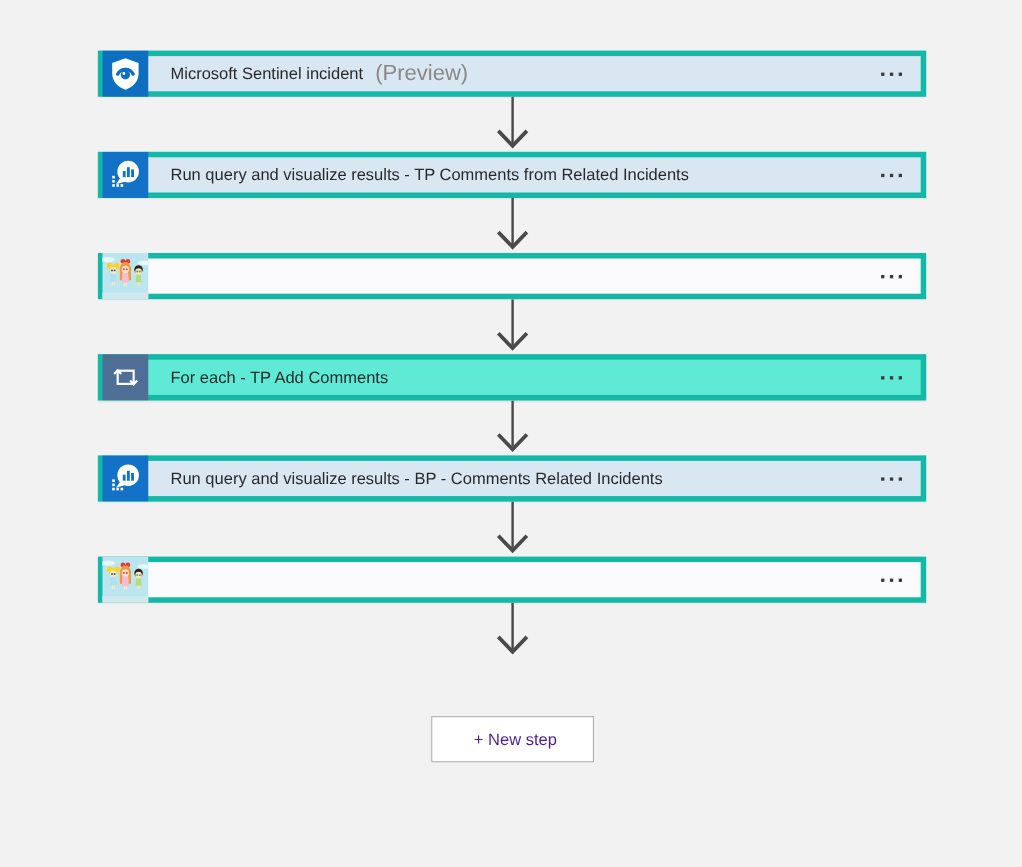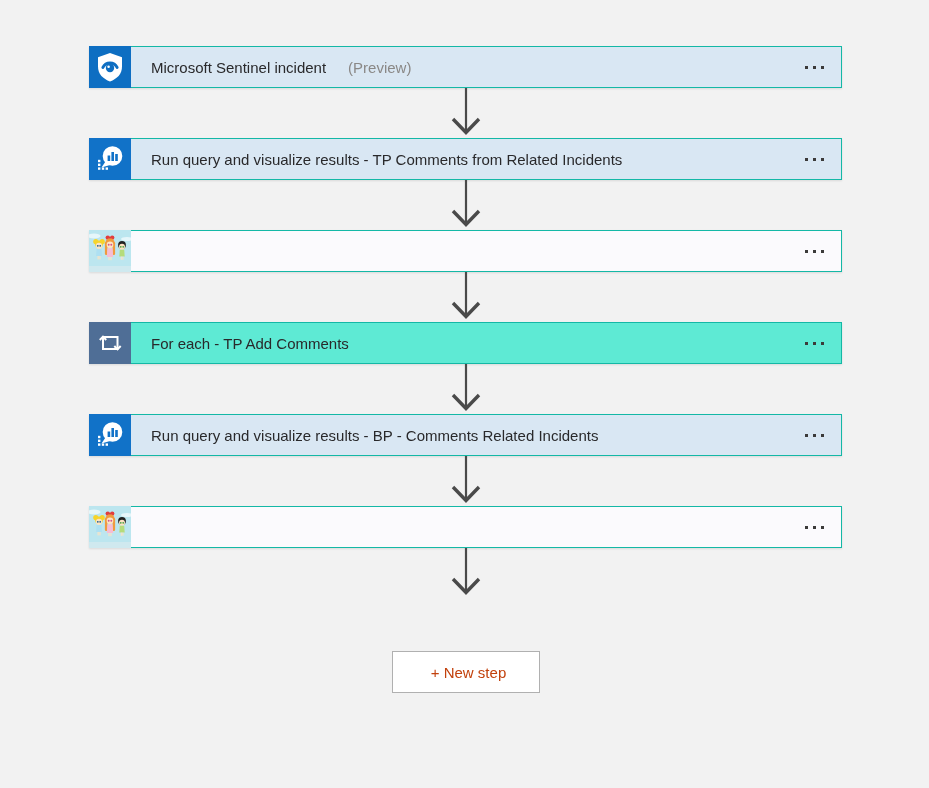--- a/index.html
+++ b/index.html
@@ -9,60 +9,60 @@
     font-family:"Liberation Sans", sans-serif;
     overflow:hidden;
   }
   .canvas{padding-top:46px;}
   .stack{
     width:753px;margin-left:89px;
     display:flex;flex-direction:column;align-items:center;
   }
   .card{
     width:100%;height:42px;box-sizing:border-box;
-    border:1px solid #14b8a6;
+    border:5px solid #14b8a6;
     background:#fff;
     display:flex;align-items:center;
     box-shadow:0 1px 2px rgba(0,0,0,.10);
     cursor:pointer;
     justify-content:space-between;
   }
   .card.bg-blue{background:#d9e7f3;}
   .card.bg-white{background:#fbfafd;}
   .card.bg-gray{background:#5eead4;}
   .icon-box{
     flex:0 0 42px;width:42px;height:42px;
     margin:-1px 0 -1px -1px;
   }
   .icon-box svg{display:block;}
   .title{
     margin-left:20px;
     font-size:15px;color:#29292b;
     white-space:nowrap;overflow:hidden;text-overflow:ellipsis;
   }
-  .suffix{font-size:15px;color:#8a8886;margin-left:22px;white-space:nowrap;}
+  .suffix{font-size:20px;color:#8a8886;margin-left:11px;white-space:nowrap;}
   .ellipsis{
     margin-left:auto;margin-right:15px;
     display:flex;align-items:center;gap:5px;
     padding:6px 2px;cursor:pointer;flex:0 0 auto;
   }
   .ellipsis i{
     display:block;width:3px;height:3px;background:#3b3a39;
   }
   .arrow-gap{
     height:50px;display:flex;justify-content:center;align-items:flex-start;
   }
   .footer{
     width:753px;margin-left:89px;margin-top:53px;
     display:flex;justify-content:center;
   }
   .new-step{
     width:148px;height:42px;box-sizing:border-box;
     background:#ffffff;border:1px solid #b0b0b0;
-    color:#c2410c;font-size:15px;
+    color:#4c1d95;font-size:15px;
     font-family:"Liberation Sans", sans-serif;
     display:flex;align-items:center;justify-content:center;
     cursor:pointer;
     padding-left:12px;
   }
 </style>
 </head>
 <body>
 
 <div class="canvas">

